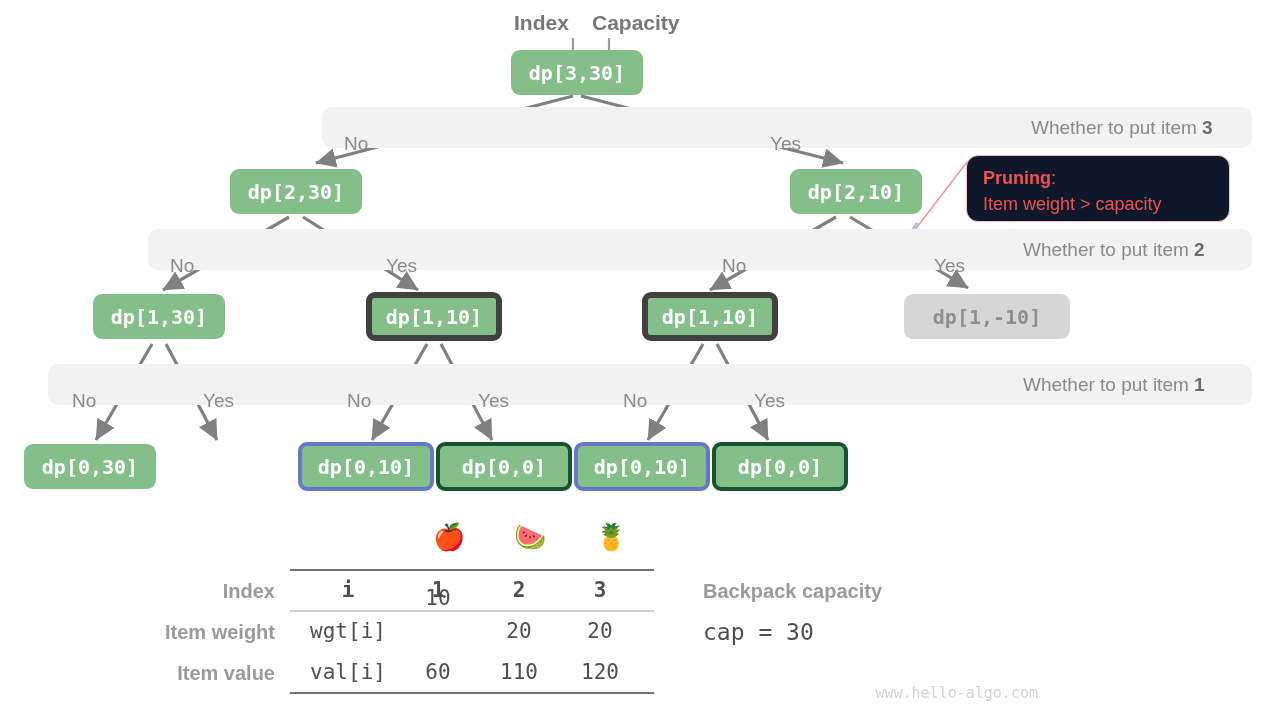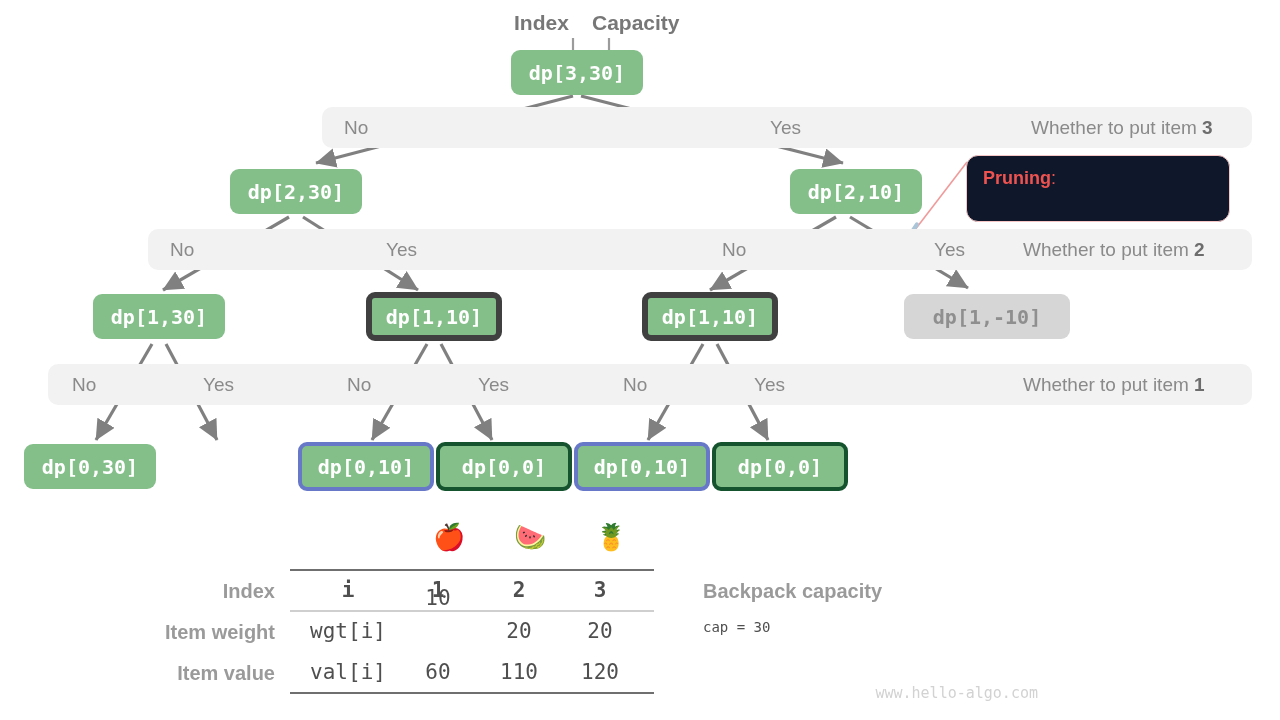--- a/index.html
+++ b/index.html
@@ -9,21 +9,21 @@
     overflow:hidden;position:relative;
   }
   #stage{position:absolute;left:0;top:0;width:1056px;height:720px;}
 
   
   .band{
     position:absolute;background:#f2f2f2;border-radius:10px;
     box-sizing:border-box;
   }
   .band-label{
-    position:absolute;color:#8a8a8a;font-size:19px;white-space:nowrap;
+    position:absolute;color:#8a8a8a;font-size:19px;white-space:nowrap;margin-top:16px;
   }
   .band-title{
     position:absolute;color:#8a8a8a;font-size:19px;white-space:nowrap;
   }
   .band-title b{color:#6d6d6d;font-weight:bold;}
 
   
   .node{
     position:absolute;box-sizing:border-box;
     background:#84bf8a;border-radius:9px;
@@ -59,21 +59,21 @@
   .cellmono{
     font-family:"DejaVu Sans Mono",monospace;font-size:21px;color:#4f4f4f;
     text-align:center;white-space:nowrap;
   }
   .cellmono.bold{font-weight:bold;}
   .hl-top{position:absolute;background:#6f6f6f;height:2px;}
   .hl-mid{position:absolute;background:#cfcfcf;height:1.5px;}
   .hl-bot{position:absolute;background:#6f6f6f;height:2px;}
 
   .capinfo{position:absolute;color:#9a9a9a;font-size:20px;font-weight:bold;white-space:nowrap;}
-  .capinfo-val{position:absolute;font-family:"DejaVu Sans Mono",monospace;font-size:14px;color:#4f4f4f;white-space:nowrap;}
+  .capinfo-val{position:absolute;font-family:"DejaVu Sans Mono",monospace;font-size:23px;color:#4f4f4f;white-space:nowrap;}
 
   .watermark{
     position:absolute;right:18px;bottom:18px;color:#d2d2d2;
     font-family:"DejaVu Sans Mono",monospace;font-size:15px;
   }
   svg.layer{position:absolute;left:0;top:0;width:1280px;height:720px;pointer-events:none;}
   .fruit{position:absolute;font-size:26px;line-height:1;}
 </style>
 </head>
 <body>
@@ -157,20 +157,21 @@
   <div class="node gray" style="left:904px;top:294px;width:166px;height:45px;">dp[1,-10]</div>
 
   <div class="node" style="left:24px;top:444px;width:132px;height:45px;">dp[0,30]</div>
   <div class="node indigo" style="left:298px;top:442px;width:136px;height:49px;">dp[0,10]</div>
   <div class="node skyblue" style="left:436px;top:442px;width:136px;height:49px;">dp[0,0]</div>
   <div class="node indigo" style="left:574px;top:442px;width:136px;height:49px;">dp[0,10]</div>
   <div class="node skyblue" style="left:712px;top:442px;width:136px;height:49px;">dp[0,0]</div>
 
   <div class="callout" style="left:966px;top:155px;width:264px;height:67px;">
     <div class="l1"><b>Pruning</b><span>:</span></div>
+    <div class="l2">Item weight &gt; capacity</div>
   </div>
 
   <div>
 
     <div class="fruit" style="left:433px;top:524px;">🍎</div>
     <div class="fruit" style="left:514px;top:524px;">🍉</div>
     <div class="fruit" style="left:595px;top:524px;">🍍</div>
 
     <div class="hl-top" style="left:290px;top:569px;width:364px;"></div>
     <div class="hl-mid" style="left:290px;top:610px;width:364px;"></div>

